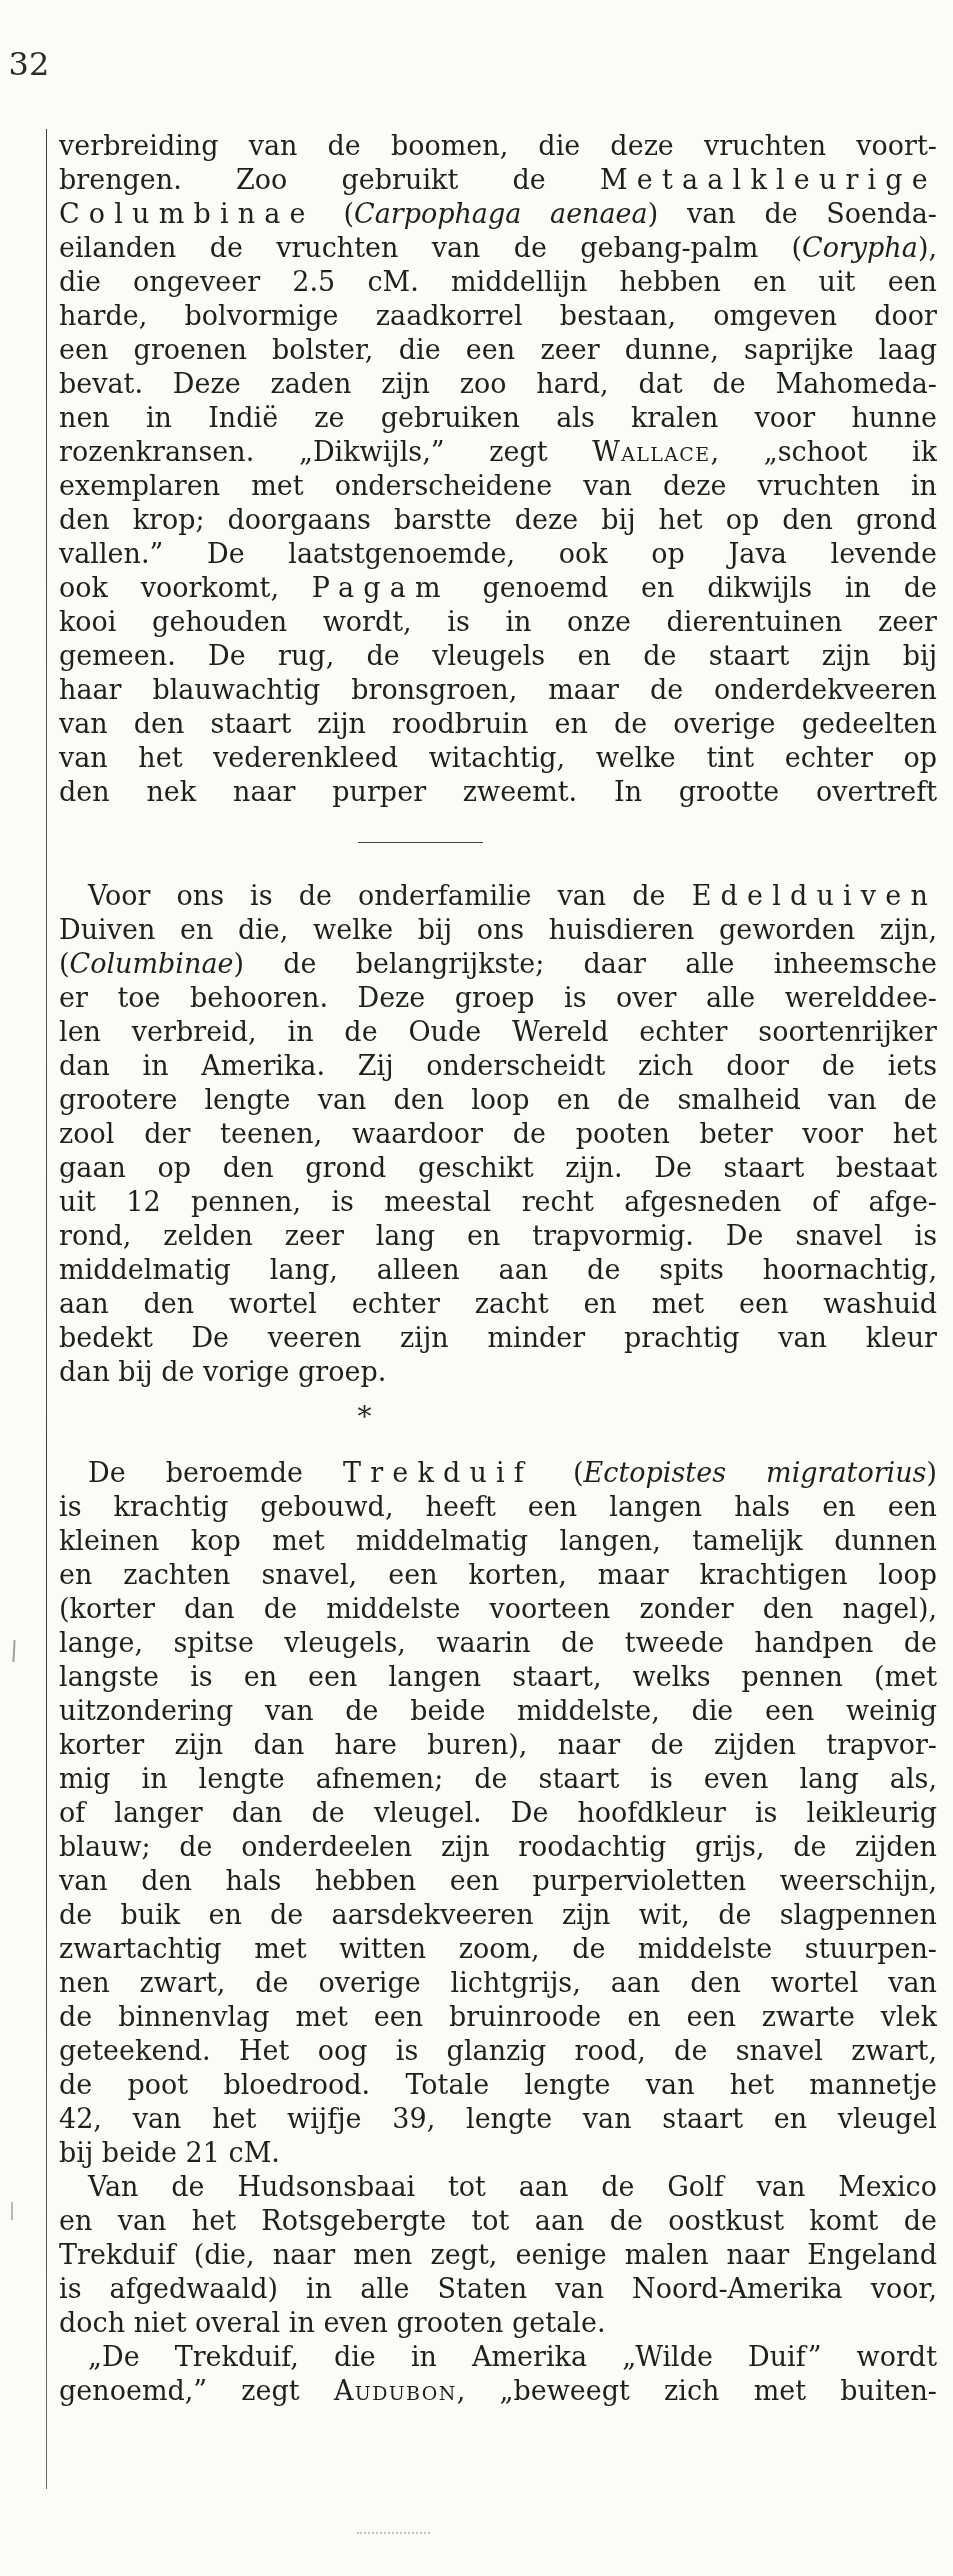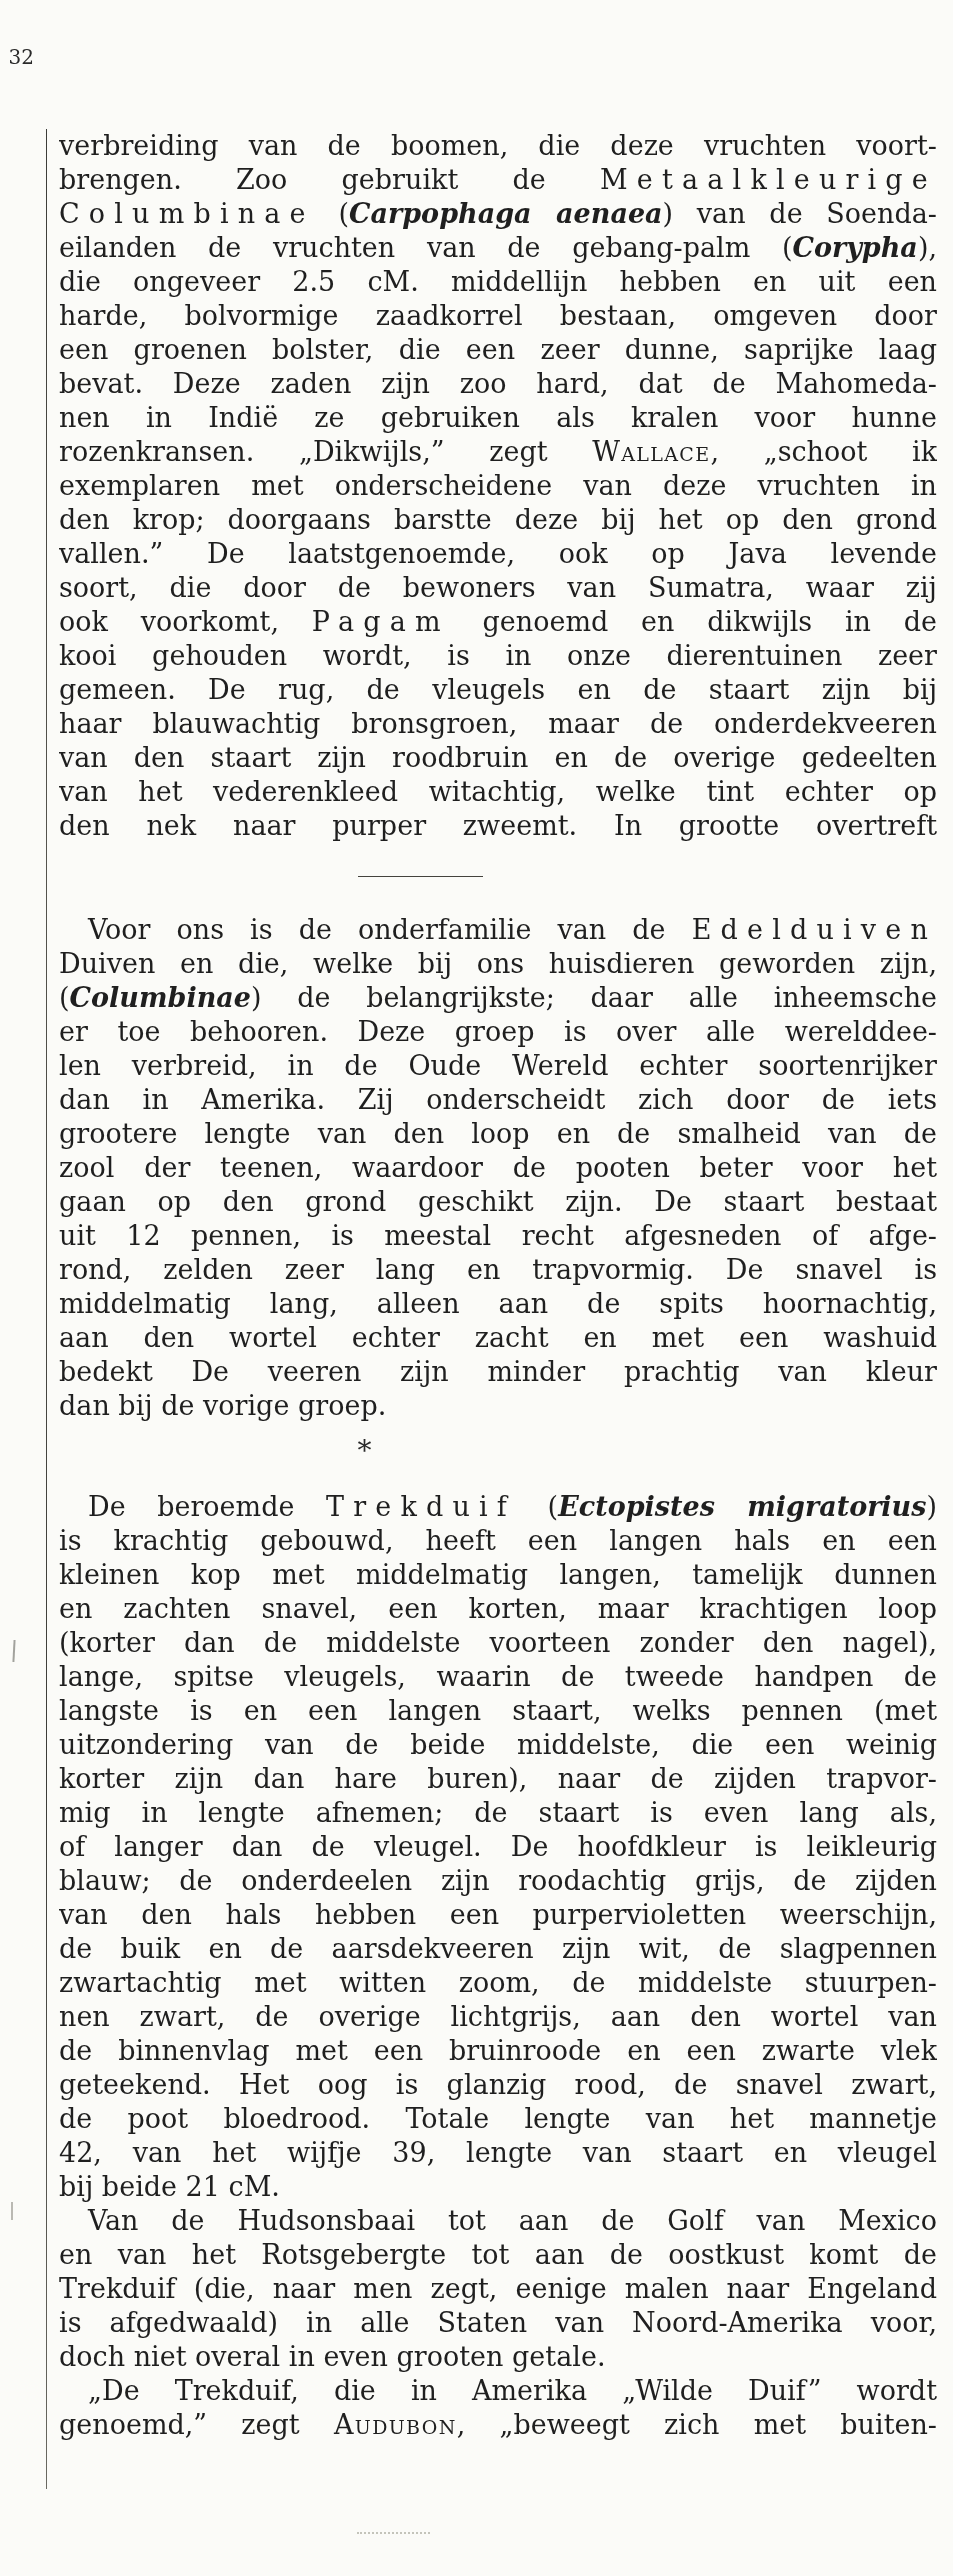--- a/index.html
+++ b/index.html
@@ -7,21 +7,21 @@
     width: 954px; height: 2576px;
     background: #fbfbf8;
     font-family: "DejaVu Serif", "Liberation Serif", serif;
     color: #1f1f1f;
     position: relative;
     overflow: hidden;
   }
   .page { position: absolute; inset: 0; }
   .page-number {
     position: absolute; left: 8.6px; top: 45px;
-    font-size: 20px; color: #2a2a2a;
+    font-size: 32px; color: #2a2a2a;
   }
   .margin-rule {
     position: absolute; left: 46px; top: 129px;
     width: 1.2px; height: 2360px;
     background: linear-gradient(#3c3c38, #55544e 30%, #3c3c38 70%, #6a6962);
   }
   .text-block {
     position: absolute; left: 59px; top: 129px; width: 878px;
   }
   .para { margin: 0; }
@@ -29,21 +29,21 @@
     height: 34px; line-height: 34px;
     font-size: 27px;
     text-align: justify;
     text-align-last: justify;
     overflow: hidden;
     white-space: normal;
   }
   .line.last { text-align-last: left; }
   .line.indent { text-indent: 29px; }
   .sp { letter-spacing: 0.34em; }
-  .it { font-style: italic; font-weight: bold; }
+  .it { font-style: italic; }
   .sc { font-variant-caps: small-caps; letter-spacing: 0.05em; }
   .sep-rule { height: 70px; position: relative; }
   .sep-rule .divider-line {
     position: absolute; left: 34%; top: 33px;
     width: 125px; height: 1.2px; background: #44433e;
   }
   .sep-star { height: 67px; position: relative; }
   .sep-star span {
     position: absolute; left: 34%; top: 11px;
     font-size: 28px; color: #2a2a2a;
@@ -78,21 +78,20 @@
           <div class="line"><span>eilanden de vruchten van de gebang-palm (</span><span class="it">Corypha</span><span>),</span></div>
           <div class="line"><span>die ongeveer 2.5 cM. middellijn hebben en uit een</span></div>
           <div class="line"><span>harde, bolvormige zaadkorrel bestaan, omgeven door</span></div>
           <div class="line"><span>een groenen bolster, die een zeer dunne, saprijke laag</span></div>
           <div class="line"><span>bevat. Deze zaden zijn zoo hard, dat de Mahomeda-</span></div>
           <div class="line"><span>nen in Indië ze gebruiken als kralen voor hunne</span></div>
           <div class="line"><span>rozenkransen. „Dikwijls,” zegt </span><span class="sc">Wallace</span><span>, „schoot ik</span></div>
           <div class="line"><span>exemplaren met onderscheidene van deze vruchten in</span></div>
           <div class="line"><span>den krop; doorgaans barstte deze bij het op den grond</span></div>
           <div class="line"><span>vallen.” De laatstgenoemde, ook op Java levende</span></div>
-          <div class="line"><span>soort, die door de bewoners van Sumatra, waar zij</span></div>
           <div class="line"><span>ook voorkomt, </span><span class="sp">Pagam</span><span> genoemd en dikwijls in de</span></div>
           <div class="line"><span>kooi gehouden wordt, is in onze dierentuinen zeer</span></div>
           <div class="line"><span>gemeen. De rug, de vleugels en de staart zijn bij</span></div>
           <div class="line"><span>haar blauwachtig bronsgroen, maar de onderdekveeren</span></div>
           <div class="line"><span>van den staart zijn roodbruin en de overige gedeelten</span></div>
           <div class="line"><span>van het vederenkleed witachtig, welke tint echter op</span></div>
           <div class="line"><span>den nek naar purper zweemt. In grootte overtreft</span></div>
         </div>
         <div class="sep-rule">
           <div class="divider-line"></div>

